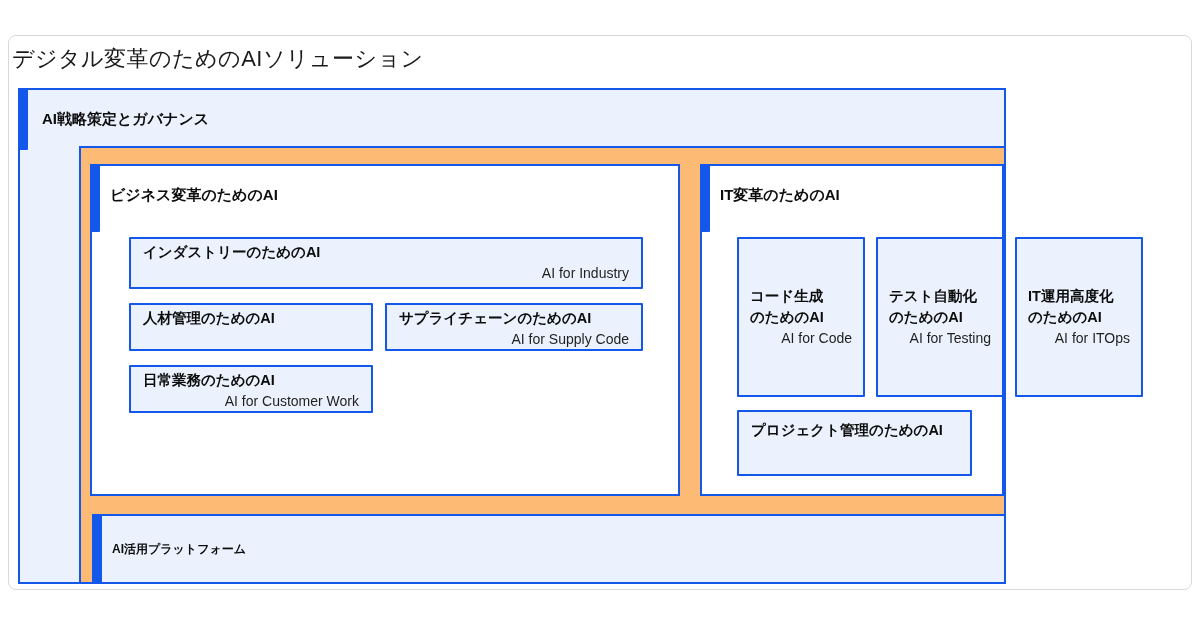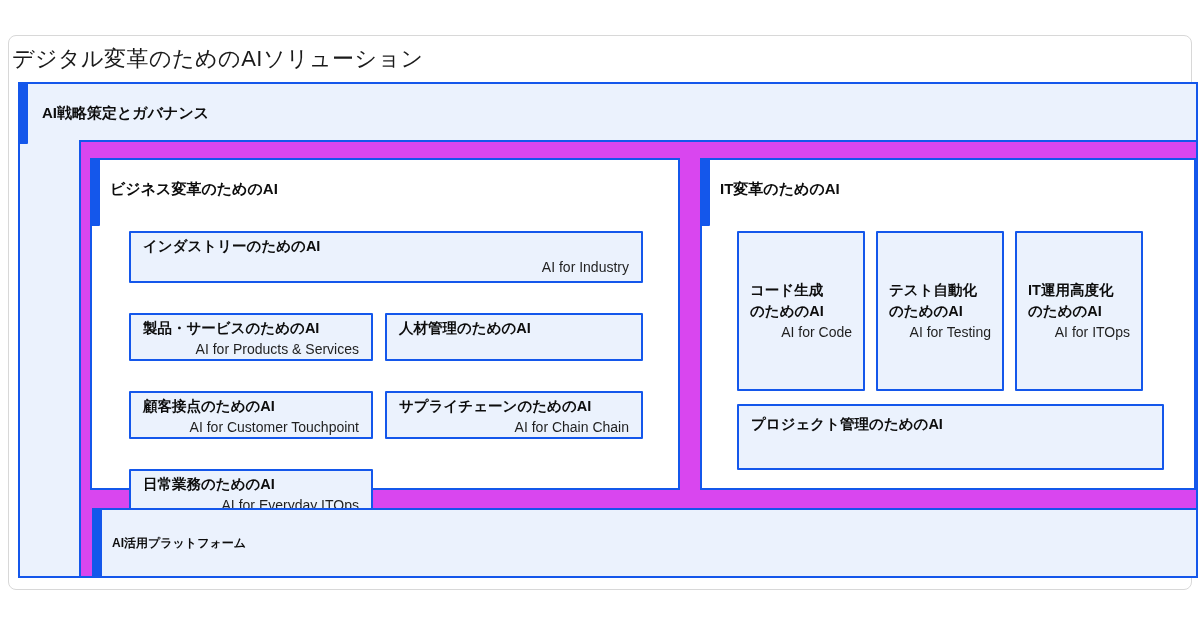--- a/index.html
+++ b/index.html
@@ -19,54 +19,54 @@
     position:absolute;left:8px;top:35px;width:1184px;height:555px;
     border:1px solid var(--frame);border-radius:8px;background:#fff;
   }
   .title{
     position:absolute;left:12px;top:44px;
     font-size:22px;font-weight:500;letter-spacing:0.5px;color:#1a1a1a;
     white-space:nowrap;
   }
   
   .gov{
-    position:absolute;left:18px;top:82px;width:1180px;height:496px;
+    position:absolute;left:18px;top:88px;width:988px;height:496px;
     background:var(--fill);border:2px solid var(--accent);
   }
   .accent{position:absolute;left:-2px;top:-2px;width:10px;background:var(--accent);border-radius:1px;}
   .gov-accent{height:62px;}
   .band-label{
     position:absolute;left:22px;top:0;height:58px;display:flex;align-items:center;
     font-size:15px;font-weight:700;color:#0d0d0d;white-space:nowrap;
   }
   
   .inner{
     position:absolute;left:59px;top:56px;right:-2px;bottom:-2px;
-    background:#d946ef;border:2px solid var(--accent);
+    background:#fdba74;border:2px solid var(--accent);
   }
   
   .sec{position:absolute;background:#fff;border:2px solid var(--accent);}
   .sec-accent{height:68px;}
   .sec-label{
     position:absolute;left:18px;top:0;height:58px;display:flex;align-items:center;
     font-size:15px;font-weight:700;color:#0d0d0d;white-space:nowrap;
   }
   .biz{left:9px;top:16px;width:590px;height:332px;}
   .it{left:619px;top:16px;right:0;height:332px;}
   
   .card{
     background:var(--fill);border:2px solid var(--accent);border-radius:1px;
     overflow:hidden;
   }
   .card-title{font-size:14.5px;font-weight:700;line-height:21px;color:#0d0d0d;white-space:pre-line;}
   .card-sub{font-size:14px;font-weight:400;line-height:21px;color:#1f1f1f;text-align:right;}
   .biz-grid{
     position:absolute;left:37px;top:71px;width:514px;
     display:grid;grid-template-columns:244px 1fr;grid-template-rows:52px 48px 48px 48px;
-    gap:30px 12px;
+    gap:14px 12px;
   }
   .biz-grid .card{padding:3px 12px 0;}
   .card-full{grid-column:1 / -1;}
   .it-row{position:absolute;left:35px;top:71px;display:flex;gap:11px;}
   .it-card{
     width:128px;height:160px;display:flex;flex-direction:column;justify-content:center;
     padding:0 11px;
   }
   .pmo{position:absolute;left:35px;right:30px;top:244px;height:66px;padding:8px 12px 4px;}
   
@@ -96,37 +96,29 @@
 
       <section class="sec biz">
         <div class="accent sec-accent"></div>
         <div class="sec-label">ビジネス変革のためのAI</div>
         <div class="biz-grid">
           <div class="card card-full">
             <div class="card-title">インダストリーのためのAI</div>
             <div class="card-sub">AI for Industry</div>
           </div>
           <div class="card">
-            <div class="card-title">製品・サービスのためのAI</div>
-            <div class="card-sub">AI for Products &amp; Services</div>
-          </div>
-          <div class="card">
             <div class="card-title">人材管理のためのAI</div>
           </div>
           <div class="card">
-            <div class="card-title">顧客接点のためのAI</div>
-            <div class="card-sub">AI for Customer Touchpoint</div>
-          </div>
-          <div class="card">
             <div class="card-title">サプライチェーンのためのAI</div>
-            <div class="card-sub">AI for Chain Chain</div>
+            <div class="card-sub">AI for Supply Code</div>
           </div>
           <div class="card">
             <div class="card-title">日常業務のためのAI</div>
-            <div class="card-sub">AI for Everyday ITOps</div>
+            <div class="card-sub">AI for Customer Work</div>
           </div>
         </div>
       </section>
 
       <section class="sec it">
         <div class="accent sec-accent"></div>
         <div class="sec-label">IT変革のためのAI</div>
         <div class="it-row">
           <div class="card it-card">
             <div class="card-title">コード生成

